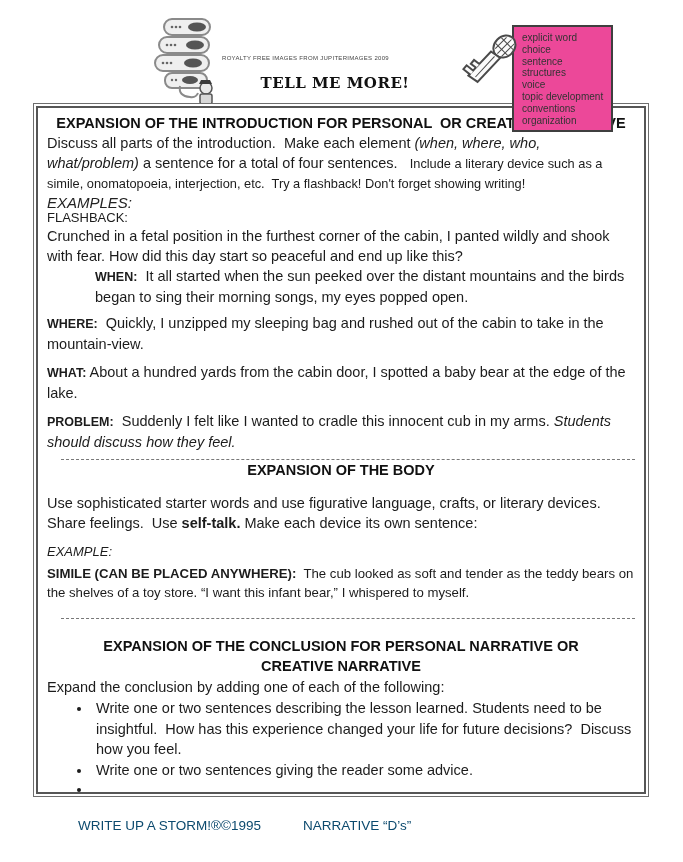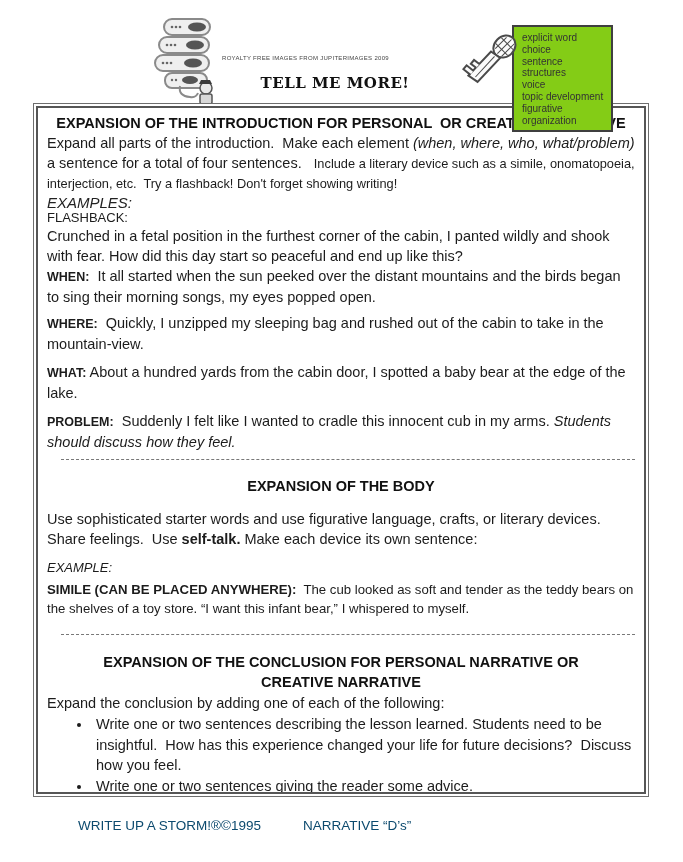--- a/index.html
+++ b/index.html
@@ -5,42 +5,42 @@
   html,body{margin:0;padding:0;}
   body{
     width:683px;height:862px;position:relative;background:#ffffff;
     font-family:"Liberation Sans",sans-serif;color:#1c1c1c;overflow:hidden;
   }
   .abs{position:absolute;}
   
   #credit{left:222px;top:55px;font-size:6px;letter-spacing:.3px;color:#444;}
   #doc-title{left:230px;top:74px;width:210px;text-align:center;
     font-family:"DejaVu Serif",serif;font-weight:700;font-size:15px;letter-spacing:.5px;color:#111;}
-  #traits-box{left:512px;top:25px;width:84px;border:2px solid #3f3f3f;background:#84cc16;
+  #traits-box{left:512px;top:25px;width:84px;border:2px solid #3f3f3f;background:#ec4899;
     padding:5px 5px 4px 8px;font-size:10px;line-height:11.8px;color:#333;z-index:1;}
   #chatter-art{left:150px;top:16px;}
   #key-art{left:458px;top:24px;z-index:2;}
   
   #main-box{left:33px;top:103px;width:616px;height:694px;border:1px solid #6e6e6e;
     padding:2px;box-sizing:border-box;background:#fff;}
   #main-box-inner{border:2px solid #565656;height:100%;box-sizing:border-box;
     padding:0 9px;overflow:hidden;}
   .pw{white-space:pre-wrap;}
   h2{font-size:14.5px;line-height:20px;text-align:center;margin:0;color:#111;}
   .h-intro{margin-top:5px;}
-  .h-body{margin-top:16px;}
+  .h-body{}
   .h-concl{margin-top:17px;max-width:545px;margin-left:auto;margin-right:auto;}
   p{margin:0;}
   .bodytext{font-size:14.5px;line-height:20px;}
   .smalltext{font-size:12.8px;line-height:18px;}
   .examples-label{font-size:15px;line-height:14px;font-style:italic;margin-top:3px;color:#222;}
   .example-label{font-size:13px;line-height:17px;font-style:italic;margin-top:10px;}
   .cap-label{font-weight:700;font-size:12.5px;}
   .fb-label{font-weight:400;font-size:13px;line-height:16px;}
-  .para-when{margin-top:0;}
+  .para-when{margin-top:0;margin-left:48px;}
   .para-gap{margin-top:6px;}
   .para-gap2{margin-top:8px;}
   .dashed-sep{border:0;border-top:1px dashed #787878;margin:0;margin-left:14px;height:0;}
   .sep-1{margin-top:7px;}
   .sep-2{margin-top:16px;}
   .simile{font-size:13.2px;line-height:19px;margin-top:4px;}
   .concl-lead{margin-top:1px;}
   ul{margin:1px 0 0 0;padding-left:45px;}
   li{font-size:14.5px;line-height:20.5px;padding-left:4px;}
   li.small{font-size:13.4px;line-height:19.5px;}
@@ -103,29 +103,29 @@
       <path d="M28 36 l28 -1" stroke-width="1"></path>
     </g>
   </svg>
 </div>
 
 <div class="abs" id="traits-box">
   <div>explicit word choice</div>
   <div>sentence structures</div>
   <div>voice</div>
   <div>topic development</div>
-  <div>figurative</div>
+  <div>conventions</div>
   <div>organization</div>
 </div>
 
 <div class="abs" id="main-box">
   <div id="main-box-inner">
 
     <h2 class="h-intro pw">EXPANSION OF THE INTRODUCTION FOR PERSONAL  OR CREATIVE NARRATIVE</h2>
-    <p class="bodytext pw"><span>Expand all parts of the introduction.  Make each element </span><i>(when, where, who, what/problem)</i><span> a sentence for a total of four sentences.   </span><span class="smalltext">Include a literary device such as a simile, onomatopoeia, interjection, etc.  Try a flashback! Don't forget showing writing!</span></p>
+    <p class="bodytext pw"><span>Discuss all parts of the introduction.  Make each element </span><i>(when, where, who, what/problem)</i><span> a sentence for a total of four sentences.   </span><span class="smalltext">Include a literary device such as a simile, onomatopoeia, interjection, etc.  Try a flashback! Don't forget showing writing!</span></p>
     <div class="examples-label">EXAMPLES:</div>
     <div class="fb-label">FLASHBACK:</div>
     <p class="bodytext pw">Crunched in a fetal position in the furthest corner of the cabin, I panted wildly and shook with fear. How did this day start so peaceful and end up like this?</p>
     <p class="bodytext pw para-when"><b class="cap-label">WHEN:</b><span>  It all started when the sun peeked over the distant mountains and the birds began to sing their morning songs, my eyes popped open.</span></p>
     <p class="bodytext pw para-gap"><b class="cap-label">WHERE:</b><span>  Quickly, I unzipped my sleeping bag and rushed out of the cabin to take in the mountain-view.</span></p>
     <p class="bodytext pw para-gap2"><b class="cap-label">WHAT:</b><span> About a hundred yards from the cabin door, I spotted a baby bear at the edge of the lake.</span></p>
     <p class="bodytext pw para-gap2"><b class="cap-label">PROBLEM:</b><span>  Suddenly I felt like I wanted to cradle this innocent cub in my arms. </span><i>Students should discuss how they feel.</i></p>
 
     <hr class="dashed-sep sep-1">
 

